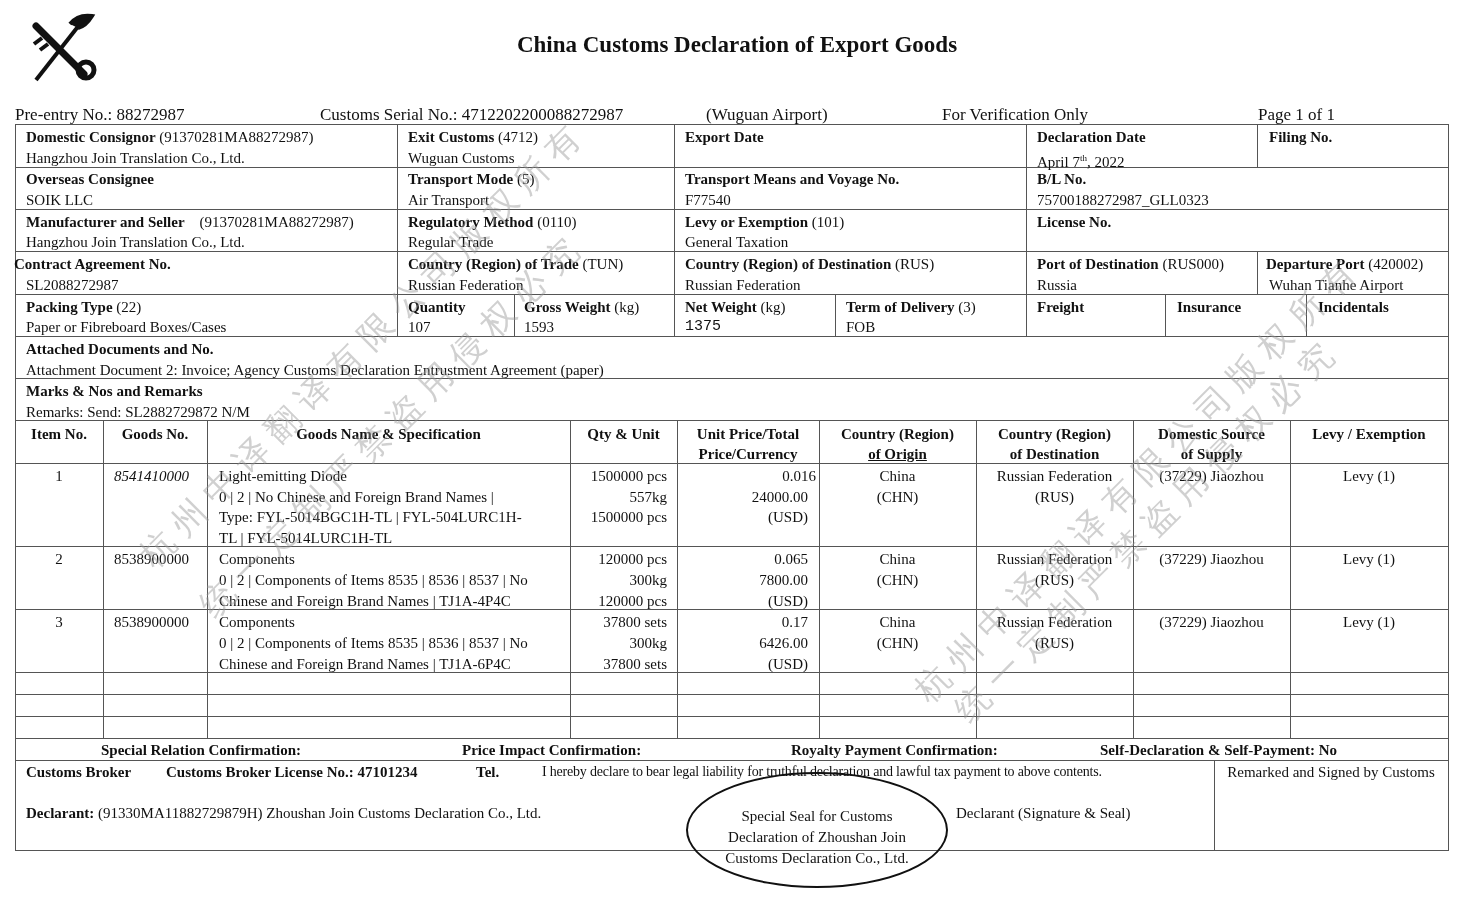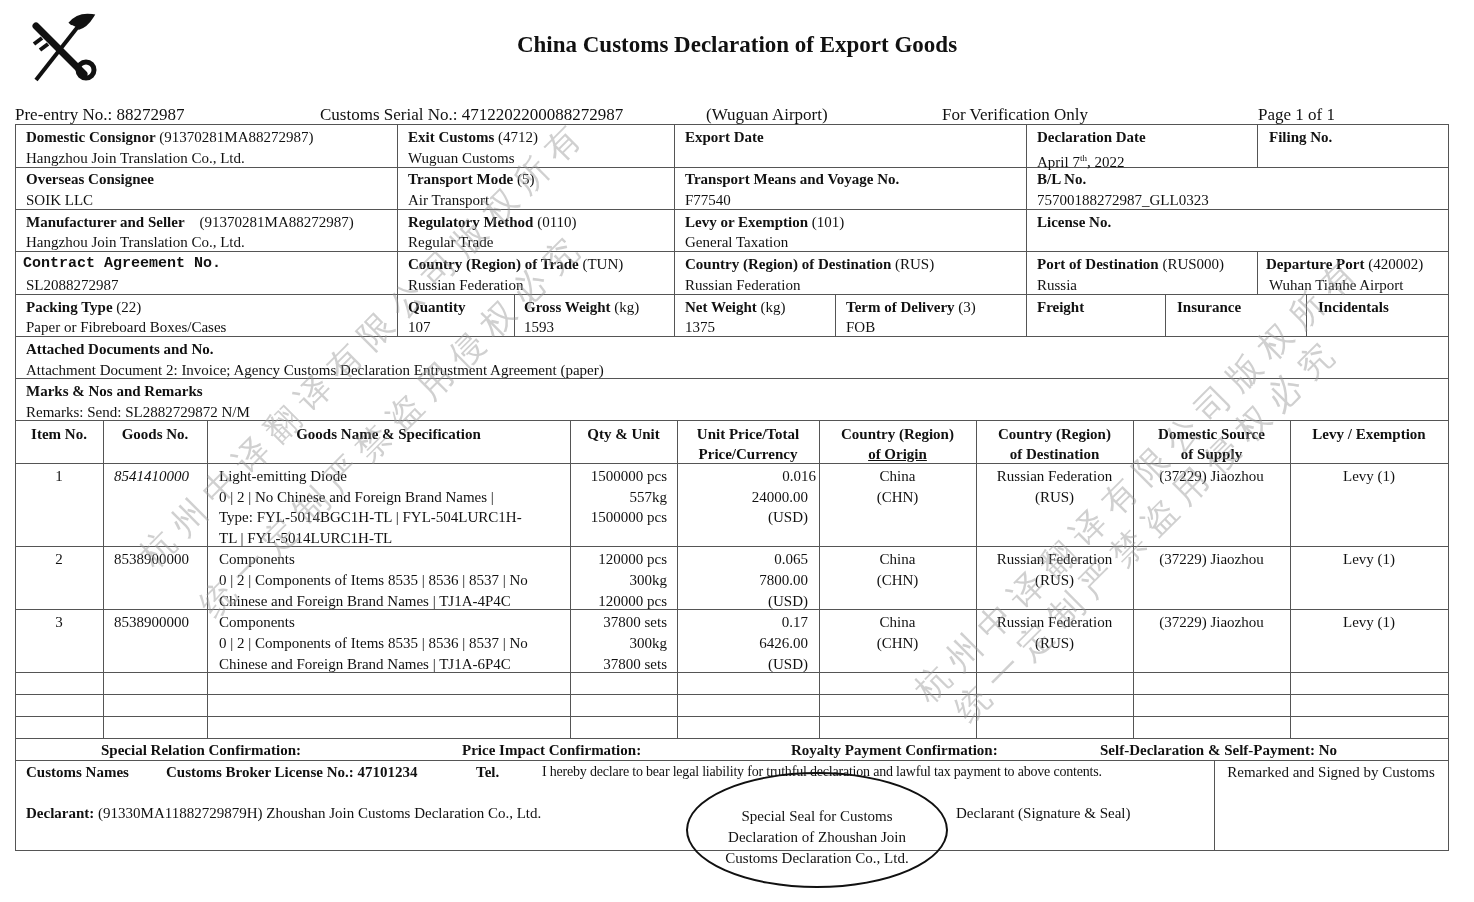--- a/index.html
+++ b/index.html
@@ -110,39 +110,39 @@
 <div class="cell" style="left:1037px; top:190px;">75700188272987_GLL0323</div>
 
 <div class="cell" style="left:26px; top:212px; white-space:pre;"><span class="b">Manufacturer and Seller</span><span>    (91370281MA88272987)</span></div>
 <div class="cell" style="left:26px; top:232px;">Hangzhou Join Translation Co., Ltd.</div>
 <div class="cell" style="left:408px; top:212px;"><span class="b">Regulatory Method</span><span> (0110)</span></div>
 <div class="cell" style="left:408px; top:232px;">Regular Trade</div>
 <div class="cell" style="left:685px; top:212px;"><span class="b">Levy or Exemption</span><span> (101)</span></div>
 <div class="cell" style="left:685px; top:232px;">General Taxation</div>
 <div class="cell b" style="left:1037px; top:212px;">License No.</div>
 
-<div class="cell b" style="left:23px; top:254px;font-family:Liberation Mono, monospace;">Contract Agreement No.</div>
+<div class="cell b" style="left:14px; top:254px;">Contract Agreement No.</div>
 <div class="cell" style="left:26px; top:275px;">SL2088272987</div>
 <div class="cell" style="left:408px; top:254px;"><span class="b">Country (Region) of Trade</span><span> (TUN)</span></div>
 <div class="cell" style="left:408px; top:275px;">Russian Federation</div>
 <div class="cell" style="left:685px; top:254px;"><span class="b">Country (Region) of Destination</span><span> (RUS)</span></div>
 <div class="cell" style="left:685px; top:275px;">Russian Federation</div>
 <div class="cell" style="left:1037px; top:254px;"><span class="b">Port of Destination</span><span> (RUS000)</span></div>
 <div class="cell" style="left:1037px; top:275px;">Russia</div>
 <div class="cell" style="left:1266px; top:254px;"><span class="b">Departure Port</span><span> (420002)</span></div>
 <div class="cell" style="left:1269px; top:275px;">Wuhan Tianhe Airport</div>
 
 <div class="cell" style="left:26px; top:297px;"><span class="b">Packing Type</span><span> (22)</span></div>
 <div class="cell" style="left:26px; top:317px;">Paper or Fibreboard Boxes/Cases</div>
 <div class="cell b" style="left:408px; top:297px;">Quantity</div>
 <div class="cell" style="left:408px; top:317px;">107</div>
 <div class="cell" style="left:524px; top:297px;"><span class="b">Gross Weight</span><span> (kg)</span></div>
 <div class="cell" style="left:524px; top:317px;">1593</div>
 <div class="cell" style="left:685px; top:297px;"><span class="b">Net Weight</span><span> (kg)</span></div>
-<div class="cell" style="left:685px; top:317px;">1375</div>
+<div class="cell" style="left:685px; top:317px;font-family:Liberation Mono, monospace;">1375</div>
 <div class="cell" style="left:846px; top:297px;"><span class="b">Term of Delivery</span><span> (3)</span></div>
 <div class="cell" style="left:846px; top:317px;">FOB</div>
 <div class="cell b" style="left:1037px; top:297px;">Freight</div>
 <div class="cell b" style="left:1177px; top:297px;">Insurance</div>
 <div class="cell b" style="left:1318px; top:297px;">Incidentals</div>
 
 <div class="cell b" style="left:26px; top:339px;">Attached Documents and No.</div>
 <div class="cell" style="left:26px; top:360px;">Attachment Document 2: Invoice; Agency Customs Declaration Entrustment Agreement (paper)</div>
 
 <div class="cell b" style="left:26px; top:381px;">Marks &amp; Nos and Remarks</div>
@@ -225,21 +225,21 @@
   <div class="cell c" style="left:1290px; width:158px; top:612px;">Levy (1)</div>
 </div>
 
 <div>
   <div class="cell b" style="left:101px; top:740px;">Special Relation Confirmation:</div>
   <div class="cell b" style="left:462px; top:740px;">Price Impact Confirmation:</div>
   <div class="cell b" style="left:791px; top:740px;">Royalty Payment Confirmation:</div>
   <div class="cell b" style="left:1100px; top:740px;">Self-Declaration &amp; Self-Payment: No</div>
 </div>
 
-<div class="cell b" style="left:26px; top:762px;">Customs Names</div>
+<div class="cell b" style="left:26px; top:762px;">Customs Broker</div>
 <div class="cell b" style="left:166px; top:762px;">Customs Broker License No.: 47101234</div>
 <div class="cell b" style="left:476px; top:762px;">Tel.</div>
 <div class="cell" style="left:542px; top:762px; font-size:14px; letter-spacing:-0.2px;">I hereby declare to bear legal liability for truthful declaration and lawful tax payment to above contents.</div>
 <div class="cell" style="left:1214px; width:234px; top:762px; text-align:center; font-size:15px;">Remarked and Signed by Customs</div>
 
 <div class="cell" style="left:26px; top:803px;"><span class="b">Declarant:</span><span> (91330MA11882729879H) Zhoushan Join Customs Declaration Co., Ltd.</span></div>
 <div class="cell" style="left:956px; top:803px;">Declarant (Signature &amp; Seal)</div>
 
 <div class="seal"></div>
 <div class="seal-text">

